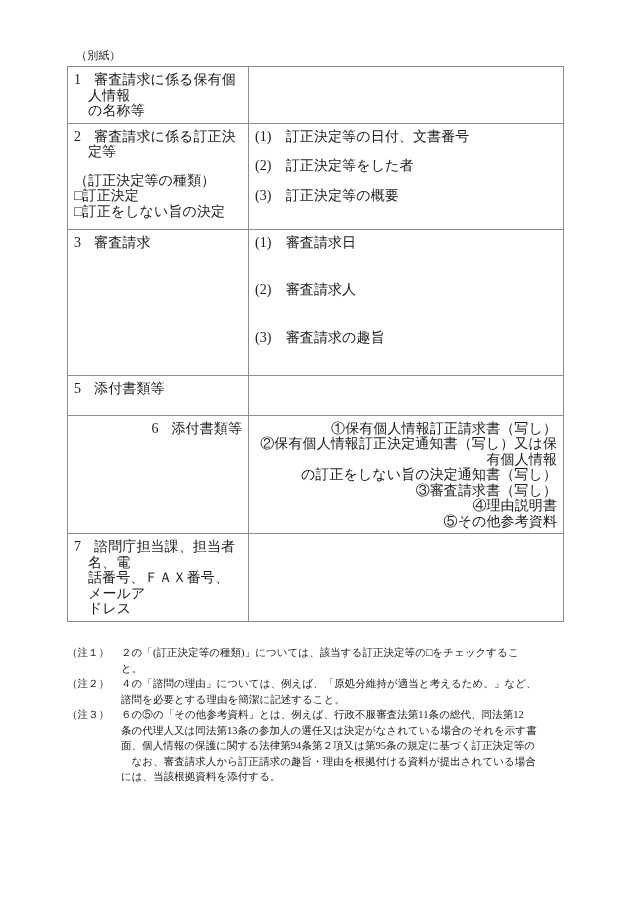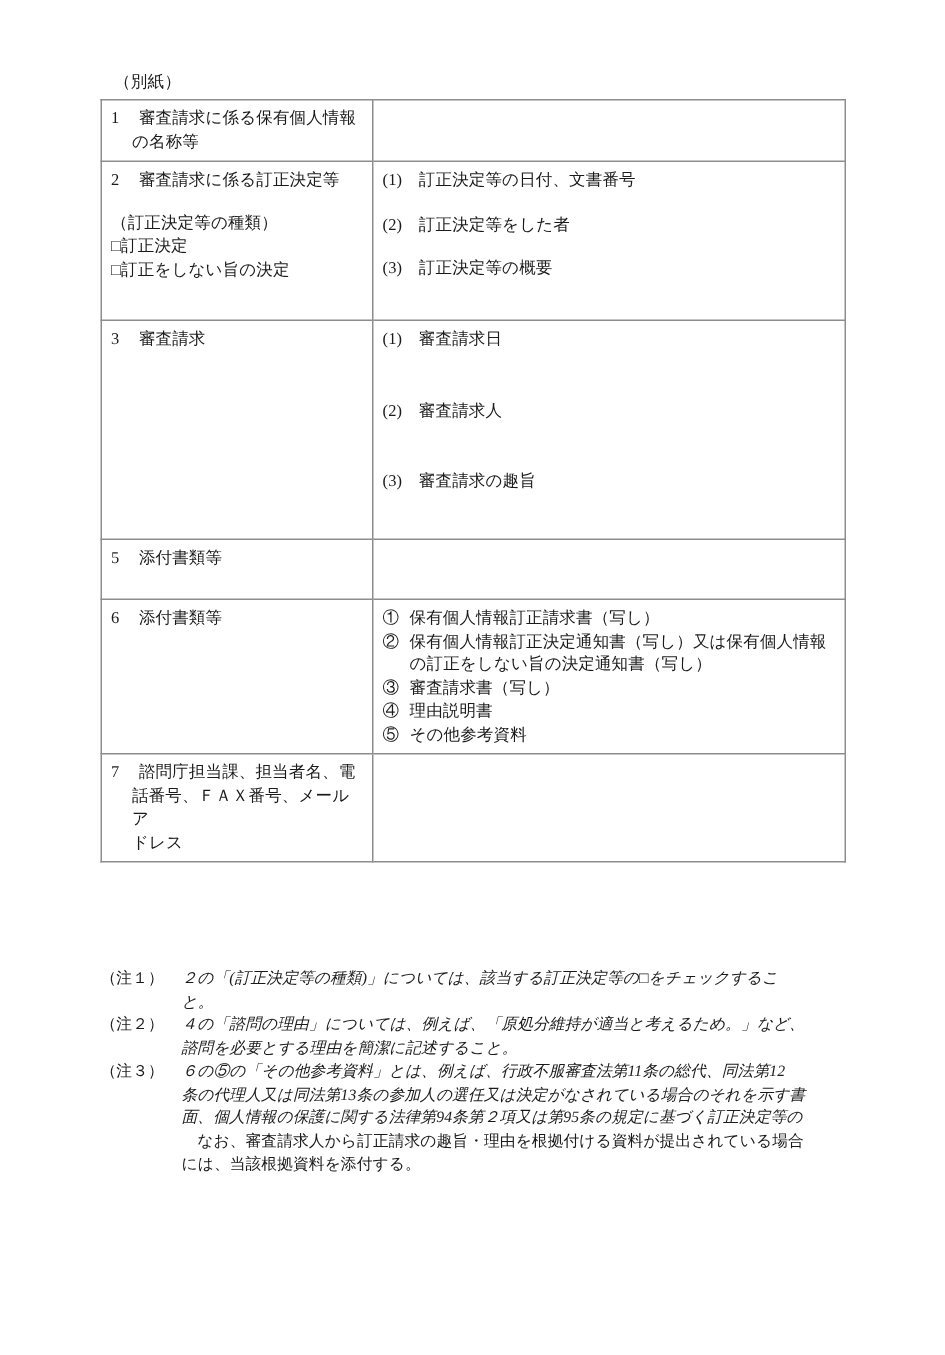--- a/index.html
+++ b/index.html
@@ -42,21 +42,21 @@
     left: 67px;
     top: 66px;
     width: 496px;
     border-collapse: collapse;
     table-layout: fixed;
   }
   .form-table td {
     border: 1px solid #8d8d8d;
     vertical-align: top;
     padding: 5px 6px 4px 6px;
-    font-size: 11px;
+    font-size: 14px;
     line-height: 15.5px;
     letter-spacing: 0.1px;
     margin-left: 45px;
   }
   .col-label { width: 181px; }
   .col-value { width: 315px; }
   
   .hang {
     display: block;
     padding-left: 14px;
@@ -89,21 +89,21 @@
     line-height: 15.5px;
   }
   .marker { display: inline-block; width: 18px; text-indent: 0; }
 
   
   .h-r1 { height: 38px; }
   .h-r2 { height: 106px; }
   .h-r3 { height: 146px; }
   .h-r4 { height: 40px; }
   .h-r5 { height: 40px; }
-  .h-r6 { height: 95px; }
+  .h-r6 { height: 95px; text-align: right; }
   .h-r7 { height: 48px; }
 
   
   .notes {
     position: absolute;
     left: 67px;
     top: 645px;
     width: 500px;
     font-size: 10.5px;
     line-height: 15.5px;
@@ -114,21 +114,21 @@
     padding-left: 54px;
     margin-bottom: 0;
   }
   .note-tag {
     display: inline-block;
     width: 54px;
     margin-left: -54px;
     white-space: nowrap;
   }
   .note-body { display: inline; }
-  .note-line { display: block; white-space: pre; font-style: italic; }
+  .note-line { display: block; white-space: pre; }
   .note-line.first { display: inline; }
   .note-para { display: block; white-space: pre; }
 
   .cb { font-family: Liberation Sans, sans-serif; }
 </style>
 </head>
 <body>
 
 <div class="page">
 

